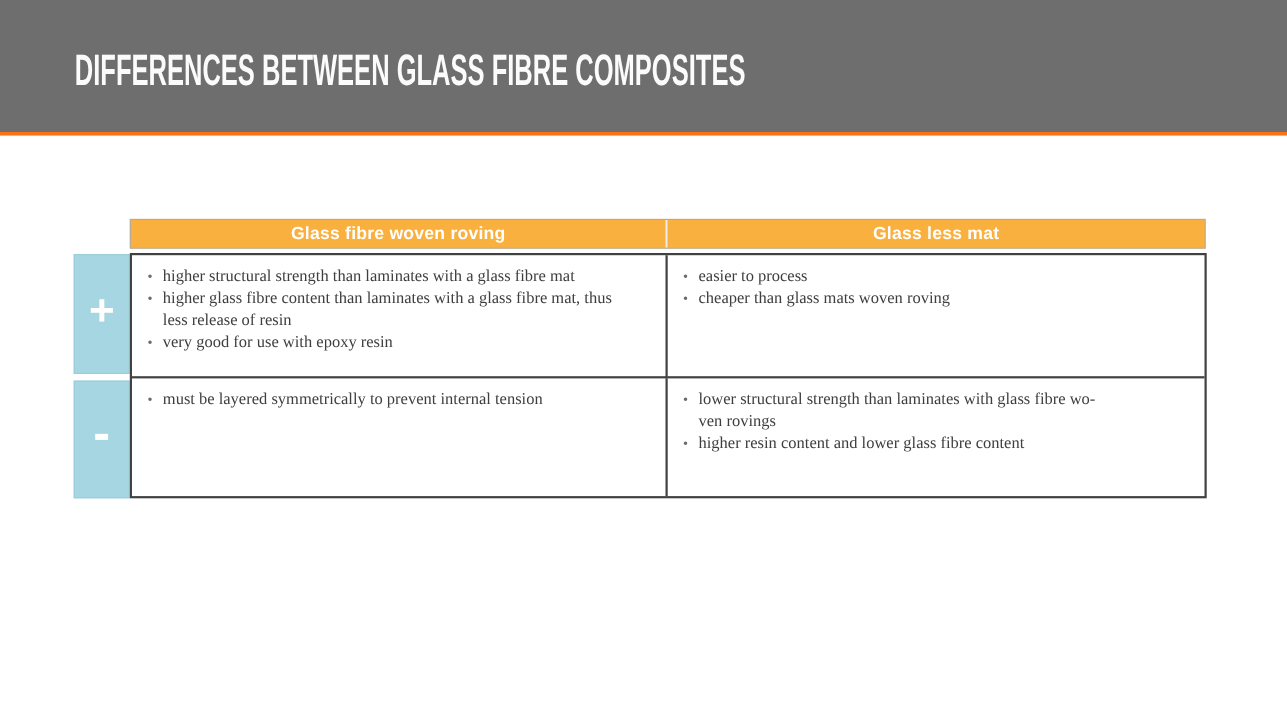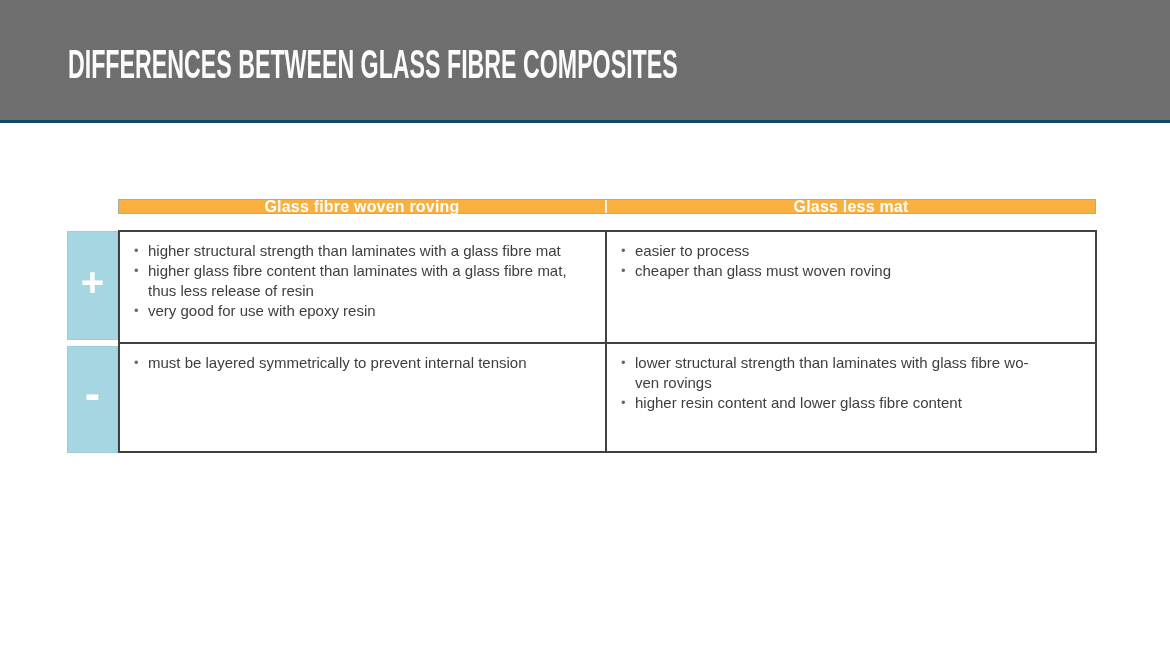--- a/index.html
+++ b/index.html
@@ -14,40 +14,40 @@
     width: 1170px; height: 659px;
     background: #ffffff;
   }
 
   
   .band {
     position: absolute;
     left: 0; top: 0;
     width: 1170px; height: 120px;
     background: #6E6E6E;
-    border-bottom: 3px solid #0c4a6e;
+    border-bottom: 3px solid #f97316;
   }
   .title {
     position: absolute;
     left: 68px; top: 44px;
     font-size: 40px;
     line-height: 40px;
     font-weight: bold;
     color: #FBFBFB;
     white-space: nowrap;
     transform: scaleX(0.58);
     transform-origin: left top;
     letter-spacing: 0px;
   }
 
   
   .header-row {
     position: absolute;
     left: 118px; top: 199px;
-    width: 978px; height: 15px;
+    width: 978px; height: 27px;
     display: flex;
     box-sizing: border-box;
     border: 1px solid #ABABAB;
     background: #F9B03E;
   }
   .header-cell {
     box-sizing: border-box;
     display: flex;
     align-items: center;
     justify-content: center;
@@ -73,20 +73,21 @@
     background: #ffffff;
   }
   .body-cell { box-sizing: border-box; overflow: hidden; }
   .body-cell.colA { border-right: 2px solid #414141; }
   .body-cell.rowTop { border-bottom: 2px solid #414141; }
 
   .bullets {
     margin: 0;
     padding: 9px 28px 0 13px;
     list-style: none;
+    font-family: Liberation Serif, serif;
   }
   .bullets li {
     position: relative;
     padding-left: 15px;
     font-size: 15px;
     line-height: 20px;
     color: #3E3E3E;
     white-space: pre-wrap;
   }
   .bullets li::before {
@@ -144,21 +145,21 @@
       <ul class="bullets">
         <li>higher structural strength than laminates with a glass fibre mat</li>
         <li>higher glass fibre content than laminates with a glass fibre mat, thus less release of resin</li>
         <li>very good for use with epoxy resin</li>
       </ul>
     </div>
 
     <div class="body-cell rowTop">
       <ul class="bullets">
         <li>easier to process</li>
-        <li>cheaper than glass must woven roving</li>
+        <li>cheaper than glass mats woven roving</li>
       </ul>
     </div>
 
     <div class="body-cell colA">
       <ul class="bullets">
         <li>must be layered symmetrically to prevent internal tension</li>
       </ul>
     </div>
 
     <div class="body-cell">

